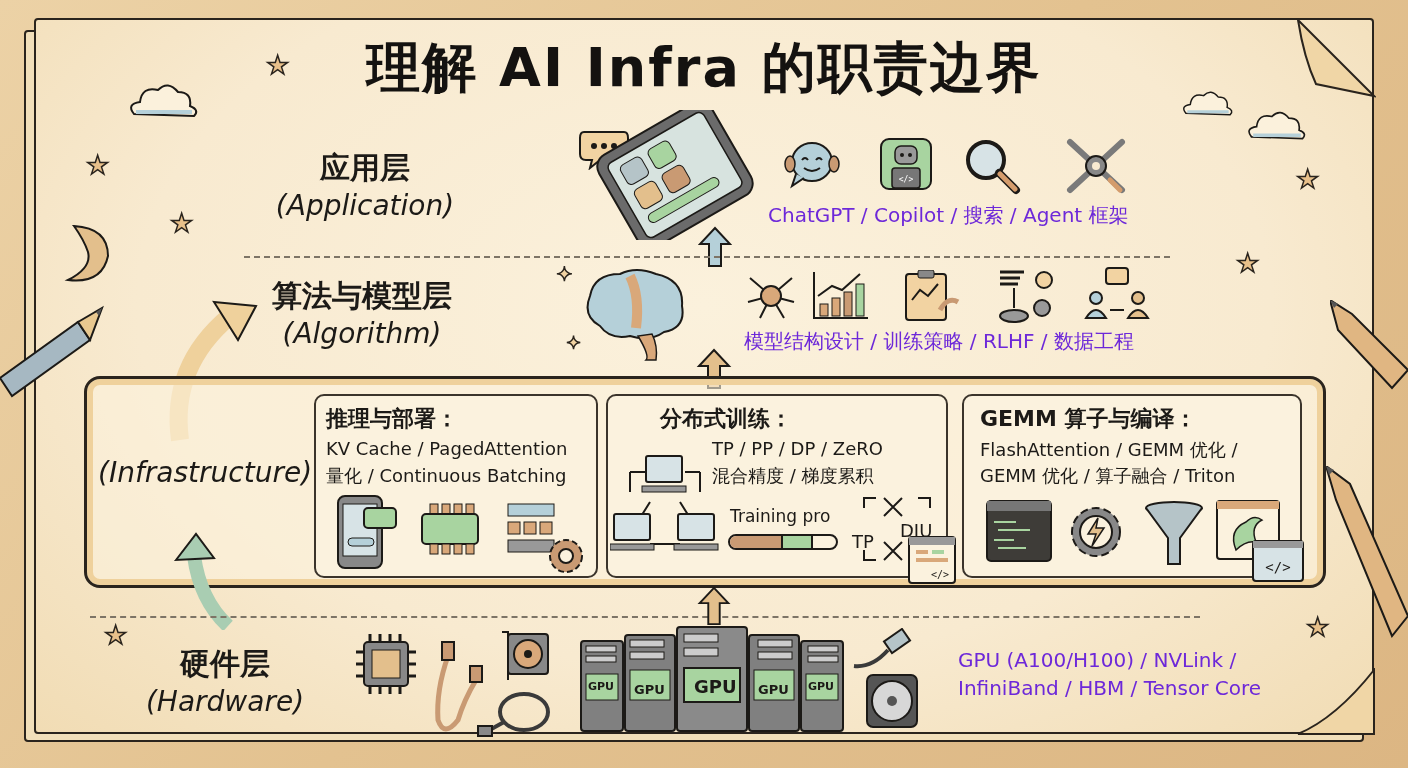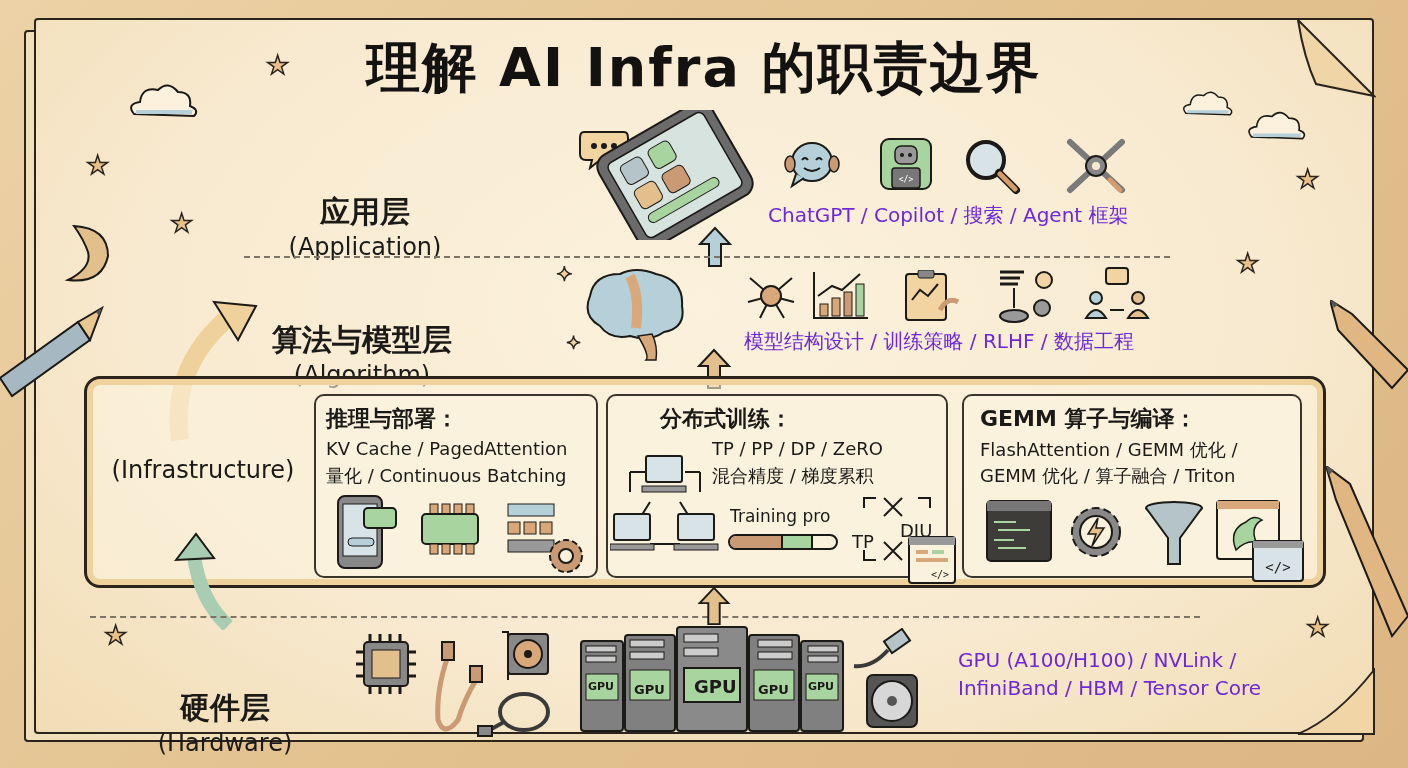--- a/index.html
+++ b/index.html
@@ -18,22 +18,22 @@
   .paper {
     position: absolute; left: 34px; top: 18px; width: 1340px; height: 716px;
     background: radial-gradient(ellipse at 50% 40%, #fbf1dc 0%, #f8ead0 60%, #f1dcb4 100%);
     border: 2px solid #2a241d; border-radius: 4px;
   }
   .title {
     position: absolute; left: 0; right: 0; top: 32px; text-align: center;
     font-size: 54px; font-weight: bold; letter-spacing: 2px; color: #141210;
   }
   .layer-label { position: absolute; text-align: center; color: #1c1a17; }
-  .layer-label .zh { font-size: 30px; font-weight: bold; display: block; margin-top: 44px; }
-  .layer-label .en { font-size: 24px; display: block; }
+  .layer-label .zh { font-size: 30px; font-weight: bold; display: block; }
+  .layer-label .en { font-size: 28px; display: block; font-style: italic; }
   .dash {
     position: absolute; height: 0; border-top: 2px dashed #7d7466;
   }
   .desc { position: absolute; font-size: 20px; color: #6d28d9; white-space: nowrap; }
   .infra-box {
     position: absolute; left: 84px; top: 376px; width: 1242px; height: 212px;
     border: 3px solid #2a241d; border-radius: 16px;
     box-shadow: 0 0 0 6px #efd19c inset;
     background: rgba(251,241,220,0.6);
   }

